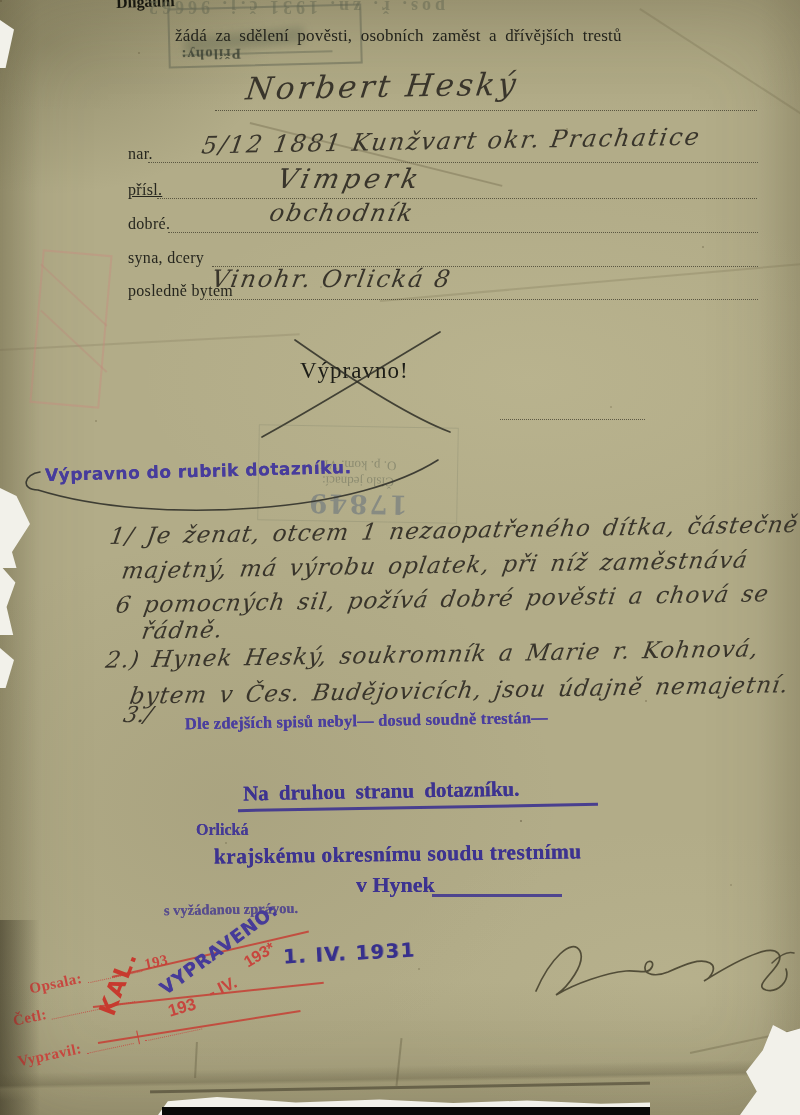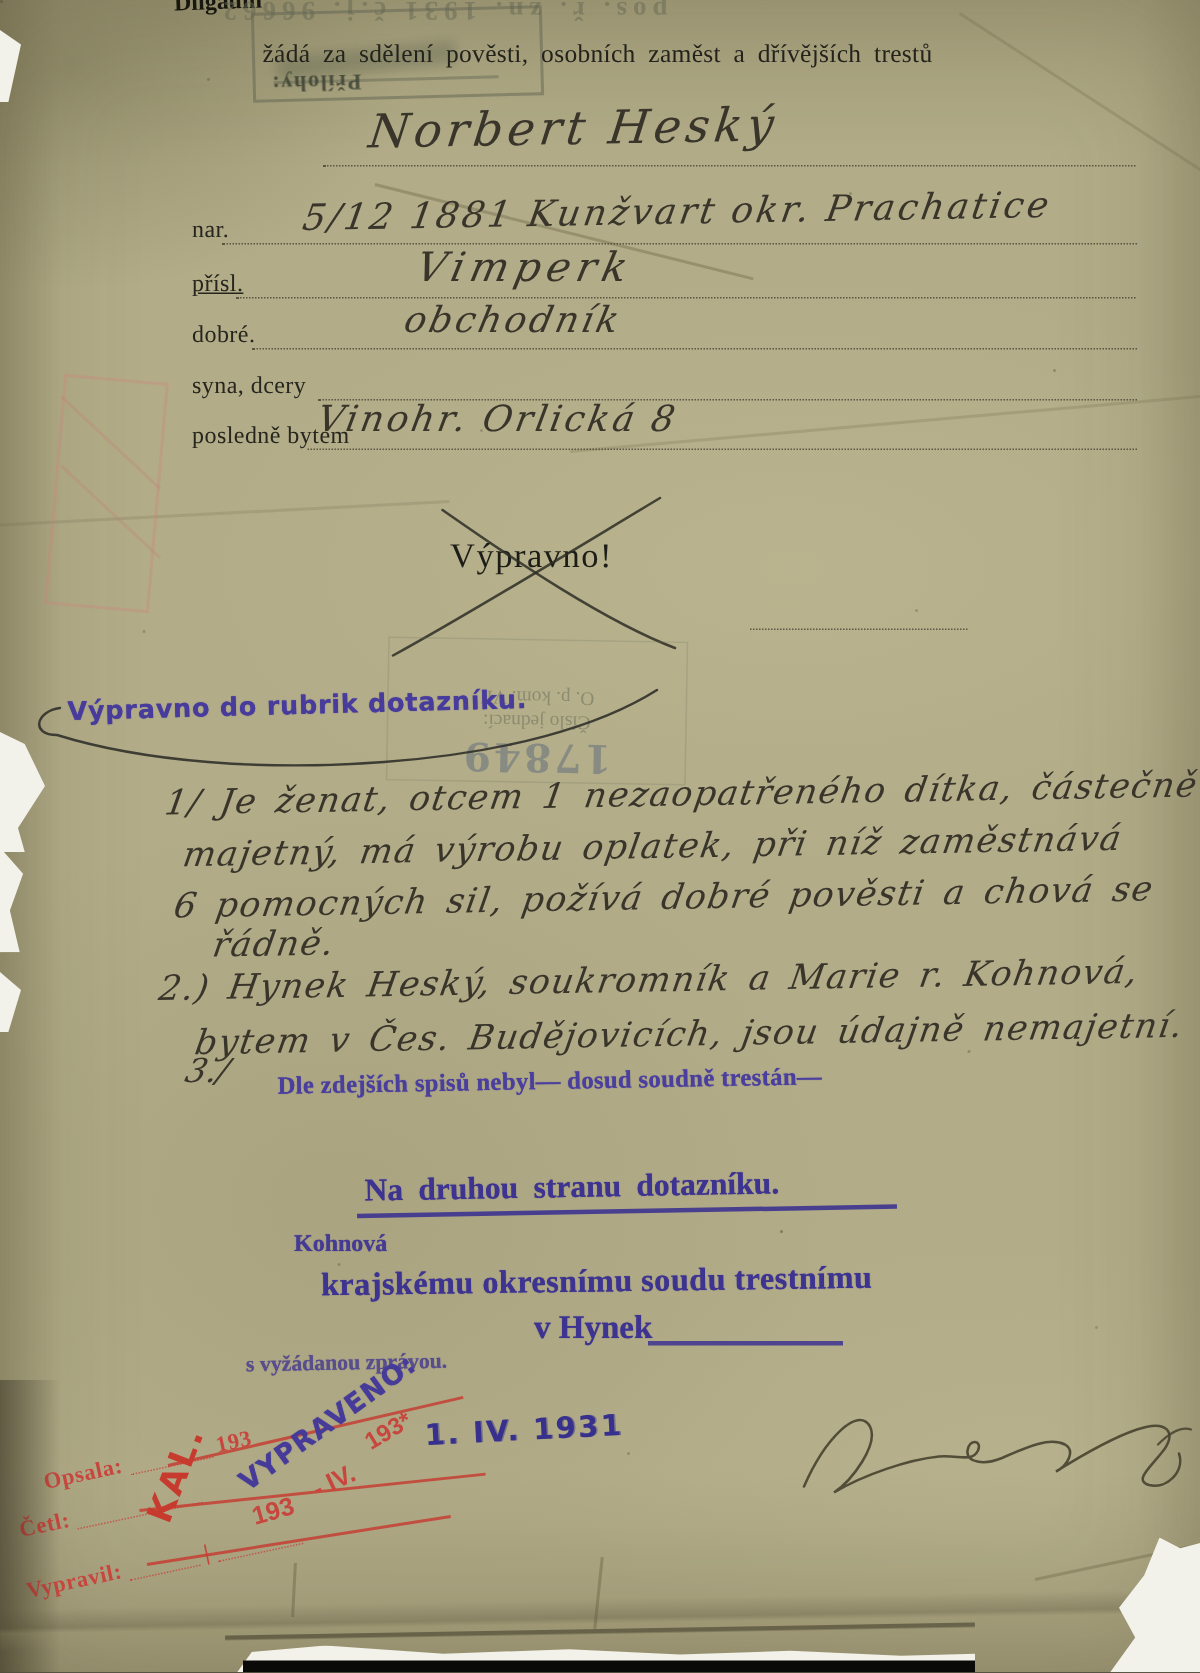--- a/index.html
+++ b/index.html
@@ -177,21 +177,21 @@
   <div class="abs hw hwl p1c">6 pomocných sil, požívá dobré pověsti a chová se</div>
   <div class="abs hw hwl p1d">řádně.</div>
   <div class="abs hw hwl p2a">2.) Hynek Heský, soukromník a Marie r. Kohnová,</div>
   <div class="abs hw hwl p2b">bytem v Čes. Budějovicích, jsou údajně nemajetní.</div>
 
   <div class="abs hw mark3">3./</div>
   <div class="abs norecord stp">Dle zdejších spisů nebyl— dosud soudně trestán—</div>
 
   <div class="abs nadruhou stp">Na druhou stranu dotazníku.</div>
   <div class="abs nadruhou-ul"></div>
-  <div class="abs vracime stp">Kohnová</div>
+  <div class="abs vracime stp">Orlická</div>
   <div class="abs court stp">krajskému okresnímu soudu trestnímu</div>
   <div class="abs vpraze stp">v Hynek</div>
   <div class="abs vpraze-ul"></div>
   <div class="abs zprava stp">s vyžádanou zprávou.</div>
 
   <div class="abs red-row rr1">
     <span>Opsala:</span>
     <span class="rdot" style="width:56px;"></span>
     <span>193</span>
   </div>

